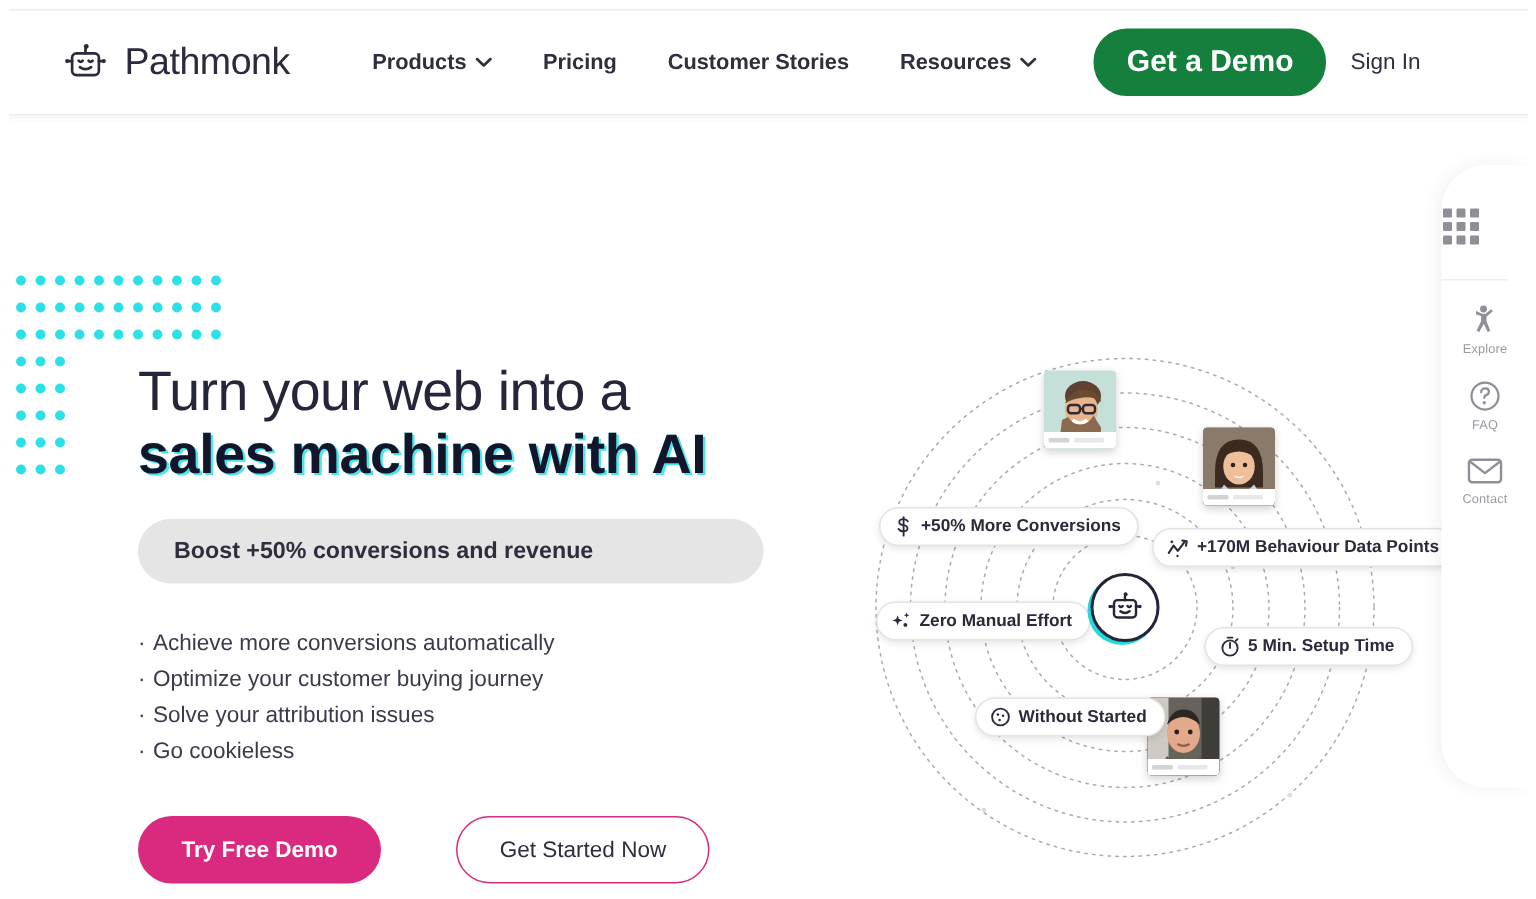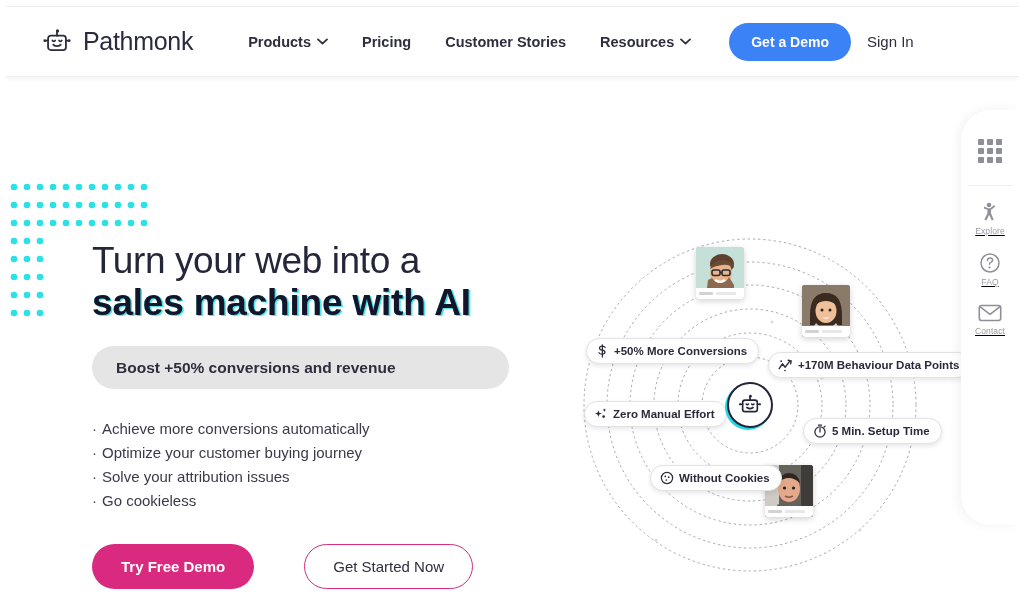--- a/index.html
+++ b/index.html
@@ -60,23 +60,23 @@
     font-size: 14.5px;
     font-weight: bold;
     color: #2e2e3f;
     display: flex; align-items: center; gap: 6px;
     cursor: pointer;
     white-space: nowrap;
   }
   .chev { display:block; }
   .nav-cta {
     margin-left: 38px;
-    background: #3b82f6;
+    background: #15803d;
     color: #ffffff;
-    font-size: 14px;
+    font-size: 20px;
     font-weight: bold;
     border: none;
     border-radius: 22px;
     padding: 11px 22px;
     cursor: pointer;
     font-family: "Liberation Sans", sans-serif;
     white-space: nowrap;
   }
   .nav-signin {
     margin-left: 16px;
@@ -235,23 +235,22 @@
     top: 110px; right: 5px;
     width: 58px;
     height: 415px;
     background: #ffffff;
     border-top-left-radius: 30px;
     border-bottom-left-radius: 30px;
     box-shadow: -3px 0 12px rgba(0,0,0,0.055);
     z-index: 45;
     display: flex;
     flex-direction: column;
-    align-items: center;
+    align-items: flex-start;
     padding-top: 20px;
-    text-decoration: underline;
   }
   .sw-grid { margin-top: 8px; }
   .sw-sep {
     width: 44px; height: 1px; background: #eeeeee;
     margin: 17px 0 6px 0;
   }
   .sw-item {
     display:flex; flex-direction:column; align-items:center;
     gap: 3px;
     padding: 9px 0 7px 0;
@@ -535,21 +534,21 @@
 
     <div class="chip" style="left:90px; top:235px;">
       <svg width="14" height="14" viewBox="0 0 14 14">
         <circle cx="7" cy="7" r="5.6" fill="none" stroke="#2a2a3c" stroke-width="1.25"></circle>
         <g fill="#2a2a3c">
           <circle cx="5.3" cy="5.4" r="0.85"></circle>
           <circle cx="8.7" cy="6.2" r="0.85"></circle>
           <circle cx="6.4" cy="9" r="0.85"></circle>
         </g>
       </svg>
-      <span>Without Cookies</span>
+      <span>Without Started</span>
     </div>
   </div>
 
   <div class="side-widget">
 
     <div class="sw-grid">
       <svg width="26" height="26" viewBox="0 0 26 26">
         <g fill="#8f8f98">
           <rect x="1" y="1" width="6" height="6" rx="0.8"></rect>
           <rect x="10" y="1" width="6" height="6" rx="0.8"></rect>

